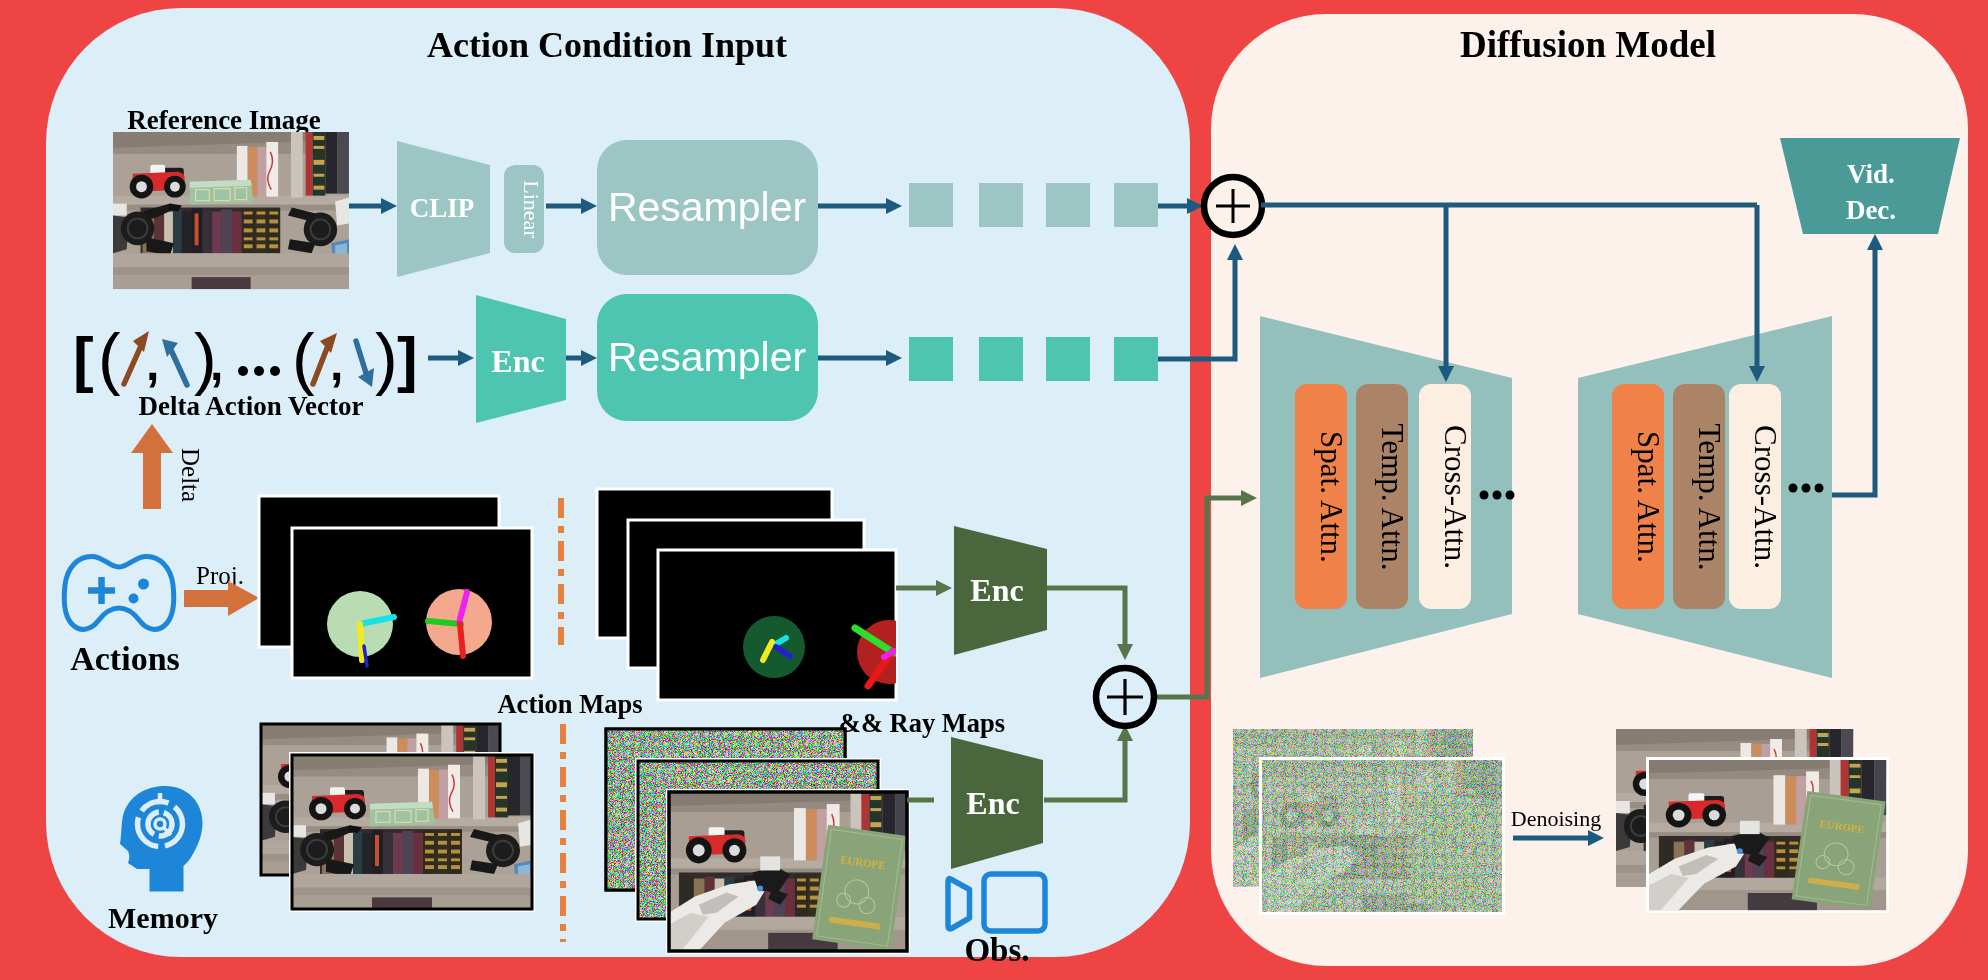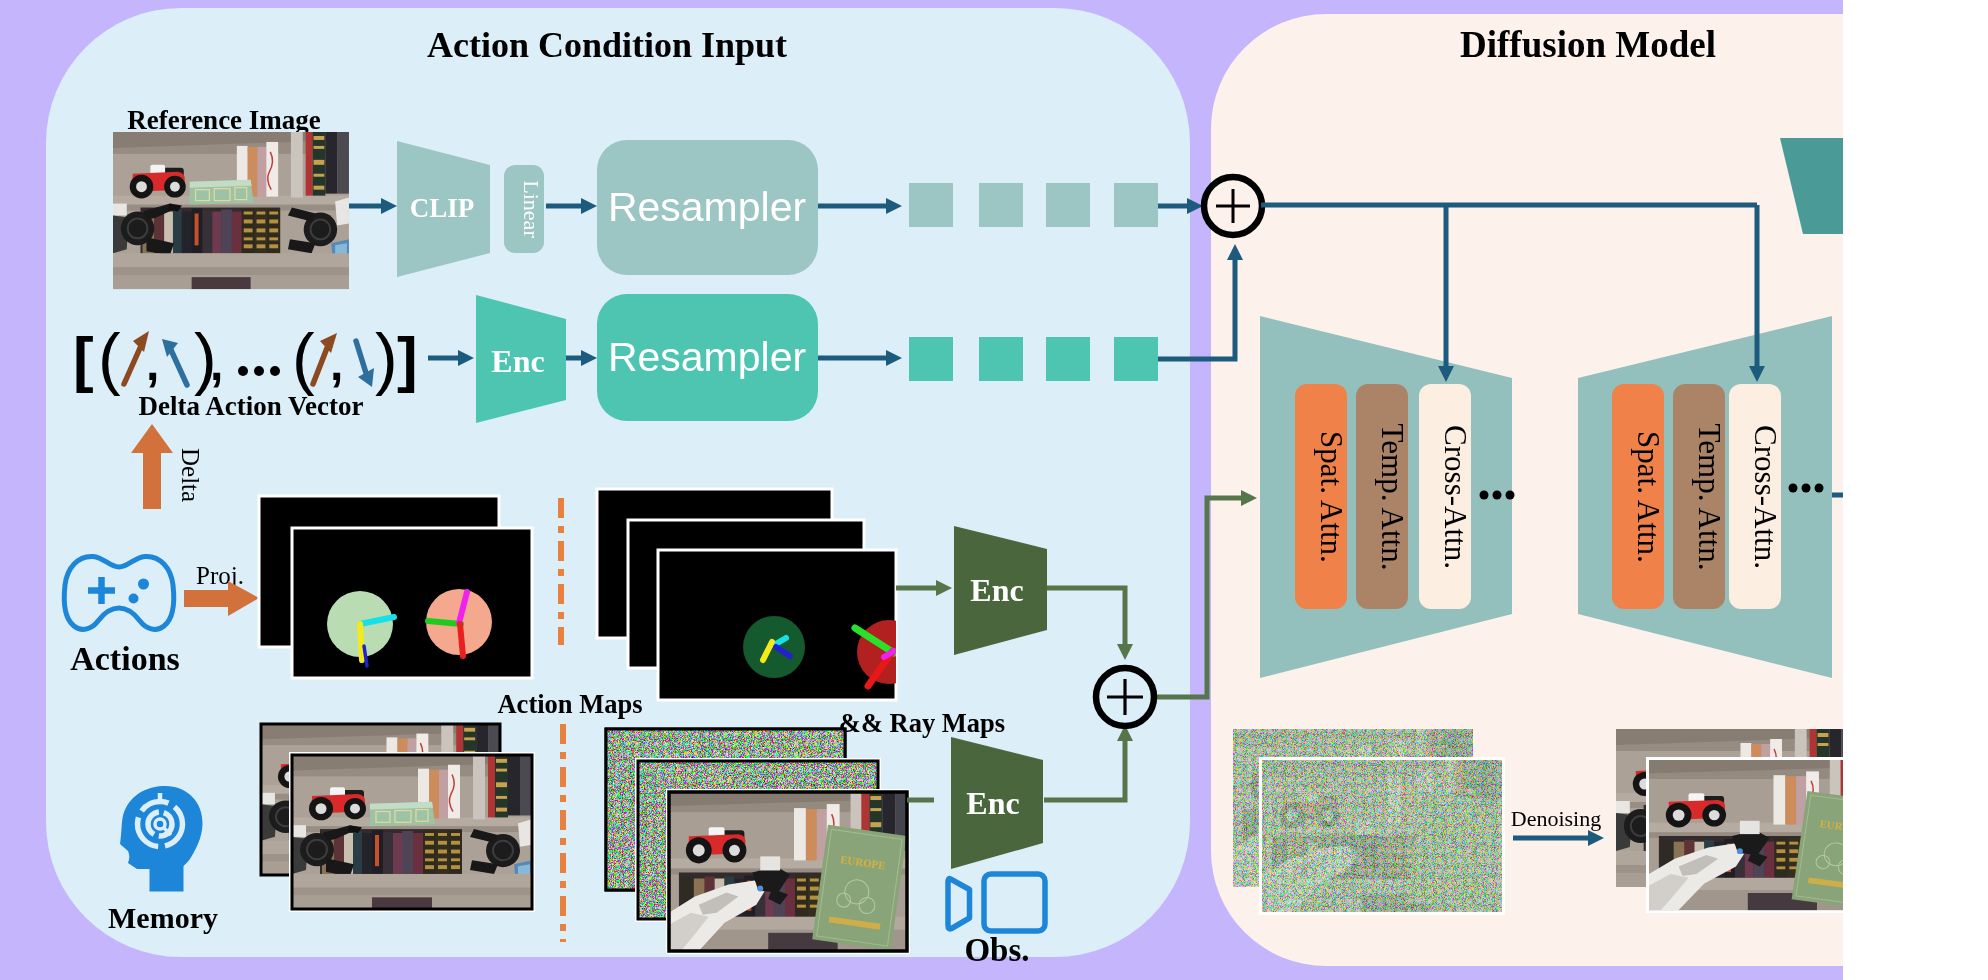--- a/index.html
+++ b/index.html
@@ -1,16 +1,16 @@
 <!DOCTYPE html>
 <html><head>
 <meta charset="utf-8">
 <style>
   html,body{margin:0;padding:0;background:#ffffff;}
-  #stage{position:relative;width:1843px;height:980px;overflow:hidden;background:#c4b5fd;
+  #stage{position:relative;width:1988px;height:980px;overflow:hidden;background:#ef4444;
          font-family:"Liberation Serif", serif;}
   svg{display:block;}
 </style>
 </head>
 <body>
 <div id="stage">
 <svg width="1988" height="980" viewBox="0 0 1988 980" xmlns="http://www.w3.org/2000/svg">
 <defs>
   <filter id="cnoise" x="0%" y="0%" width="100%" height="100%">
     <feTurbulence type="fractalNoise" baseFrequency="0.9" numOctaves="1" seed="7" stitchTiles="stitch"></feTurbulence>

